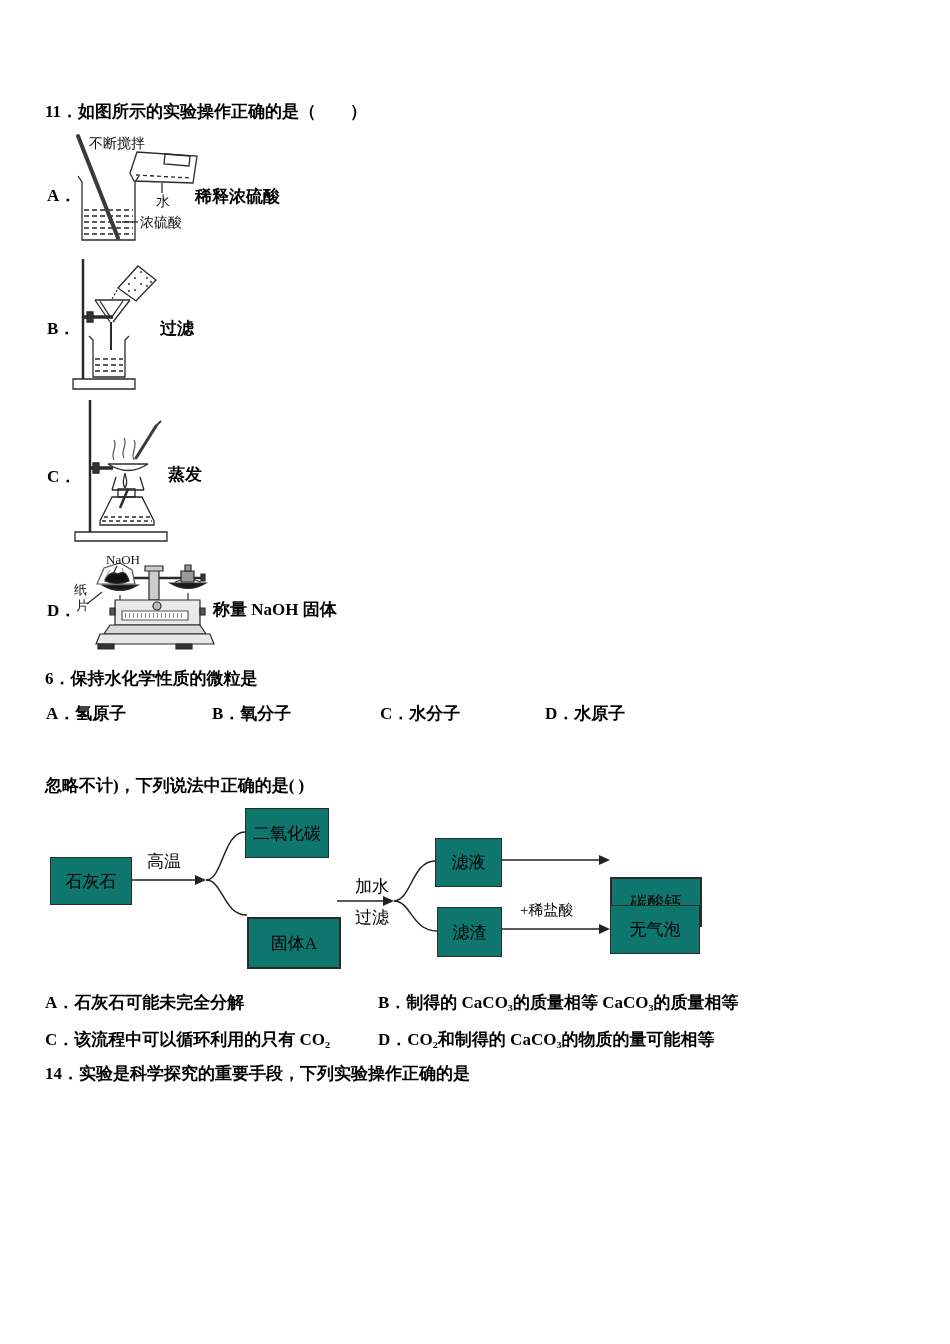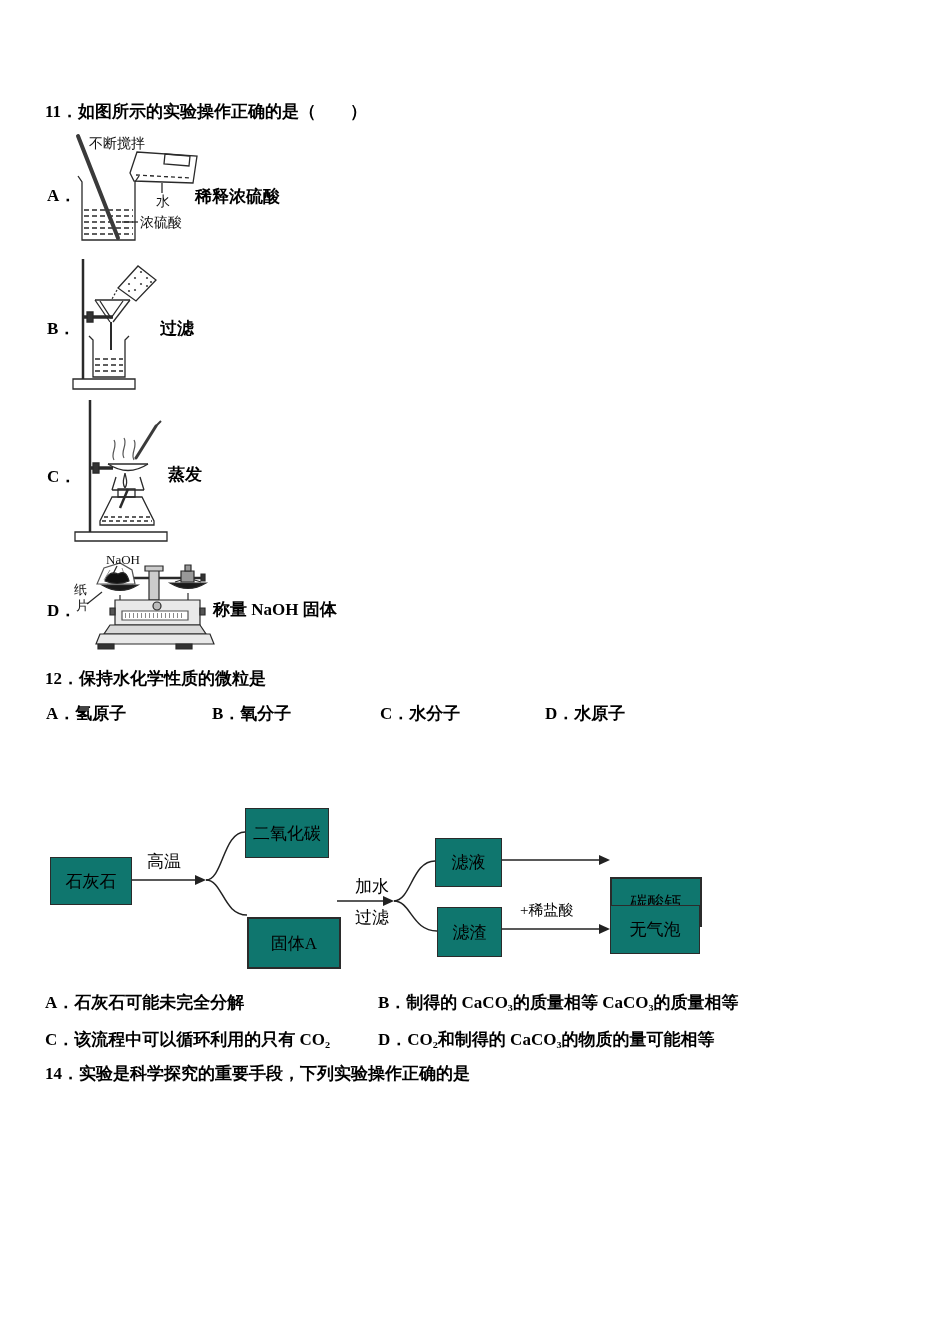--- a/index.html
+++ b/index.html
@@ -176,26 +176,27 @@
 
       <line x1="47" y1="16" x2="43" y2="24" fill="none"></line>
       <line x1="17" y1="54" x2="32" y2="42" fill="none"></line>
     </g>
     <text x="36" y="14" font-size="13">NaOH</text>
     <text x="4" y="44" font-size="13">纸</text>
     <text x="6" y="60" font-size="13">片</text>
   </svg>
   <div class="txt b" style="left:213px;top:599px">称量 NaOH 固体</div>
 
-  <div class="txt b" style="left:45px;top:668px">12．保持水化学性质的微粒是</div>
+  <div class="txt b" style="left:45px;top:668px">6．保持水化学性质的微粒是</div>
   <div class="txt b" style="left:46px;top:703px">A．氢原子</div>
   <div class="txt b" style="left:212px;top:703px">B．氧分子</div>
   <div class="txt b" style="left:380px;top:703px">C．水分子</div>
   <div class="txt b" style="left:545px;top:703px">D．水原子</div>
 
+  <div class="txt b" style="left:45px;top:775px">忽略不计)，下列说法中正确的是( )</div>
 
   <div class="flow">
     <svg class="arrows" width="690" height="180" viewBox="0 0 690 180">
       <g stroke="#222" stroke-width="1.5" fill="none">
         <line x1="90" y1="85" x2="156" y2="85"></line>
         <path d="M166,85 C183,85 183,37 205,37"></path>
         <path d="M166,85 C183,85 183,120 207,120"></path>
         <line x1="297" y1="106" x2="344" y2="106"></line>
         <path d="M354,106 C371,106 372,66 395,66"></path>
         <path d="M354,106 C371,106 372,136 397,136"></path>

